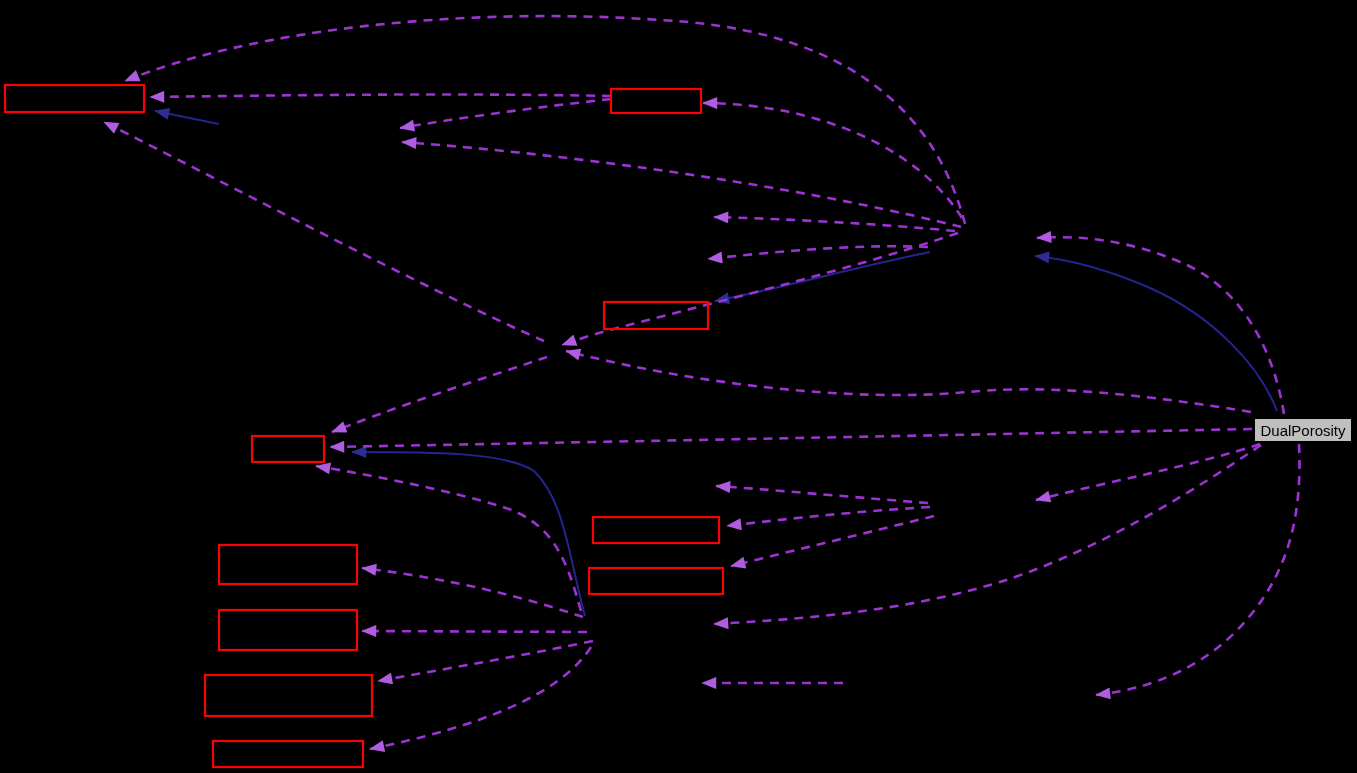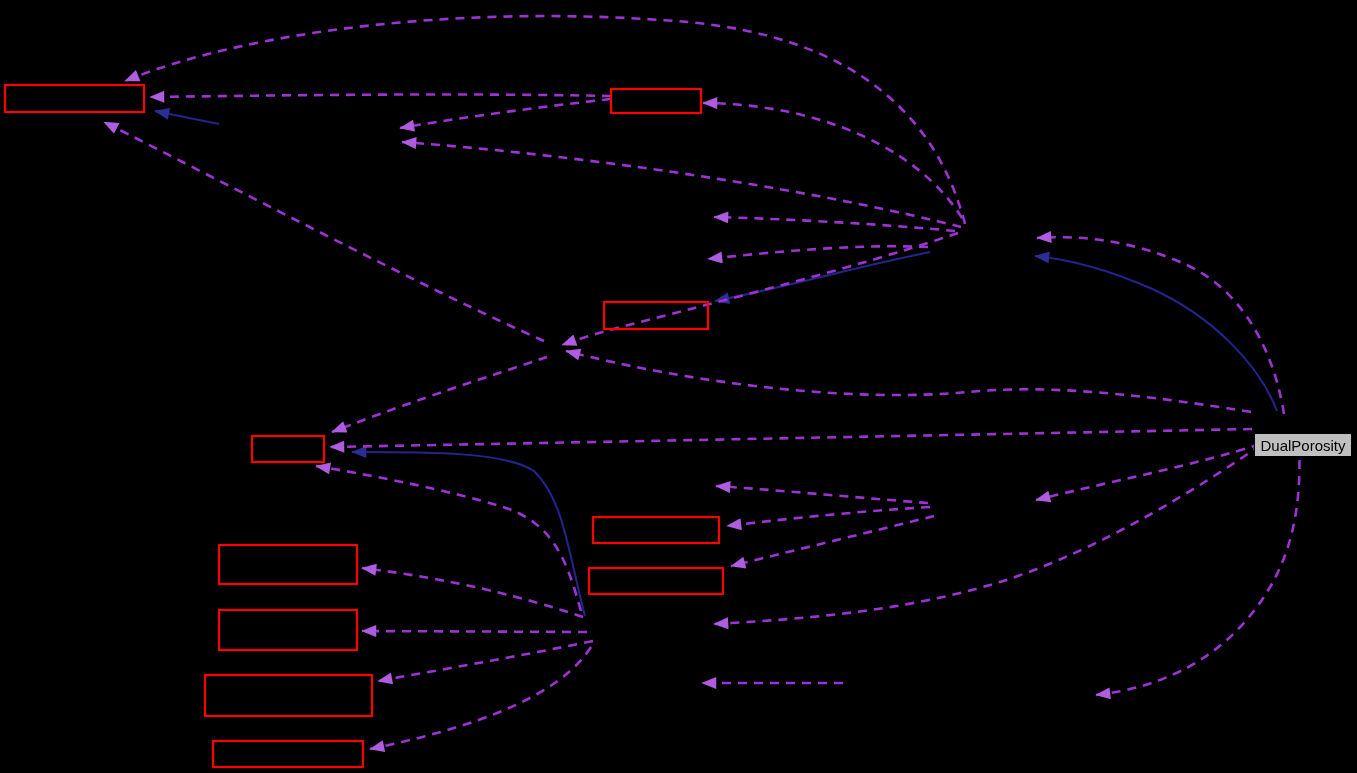--- a/index.html
+++ b/index.html
@@ -76,14 +76,14 @@
         <rect x="252" y="436" width="72" height="26" class="gnode" stroke="#ff0000"></rect>
         <rect x="593" y="517" width="126" height="26" class="gnode" stroke="#ff0000"></rect>
         <rect x="589" y="568" width="134" height="26" class="gnode" stroke="#ff0000"></rect>
         <rect x="219" y="545" width="138" height="39" class="gnode" stroke="#ff0000"></rect>
         <rect x="219" y="610" width="138" height="40" class="gnode" stroke="#ff0000"></rect>
         <rect x="205" y="675" width="167" height="41" class="gnode" stroke="#ff0000"></rect>
         <rect x="213" y="741" width="150" height="26" class="gnode" stroke="#ff0000"></rect>
       </g>
   </svg>
 
-  <div id="current-node" style="left: 1254px; top: 433px; width: 98px; height: 24px; background: rgb(191, 191, 191); border-color: rgb(0, 0, 0); color: rgb(0, 0, 0);">DualPorosity</div>
+  <div id="current-node" style="left: 1254px; top: 418px; width: 98px; height: 24px; background: rgb(191, 191, 191); border-color: rgb(0, 0, 0); color: rgb(0, 0, 0);">DualPorosity</div>
 </div>
 
 </body></html>

